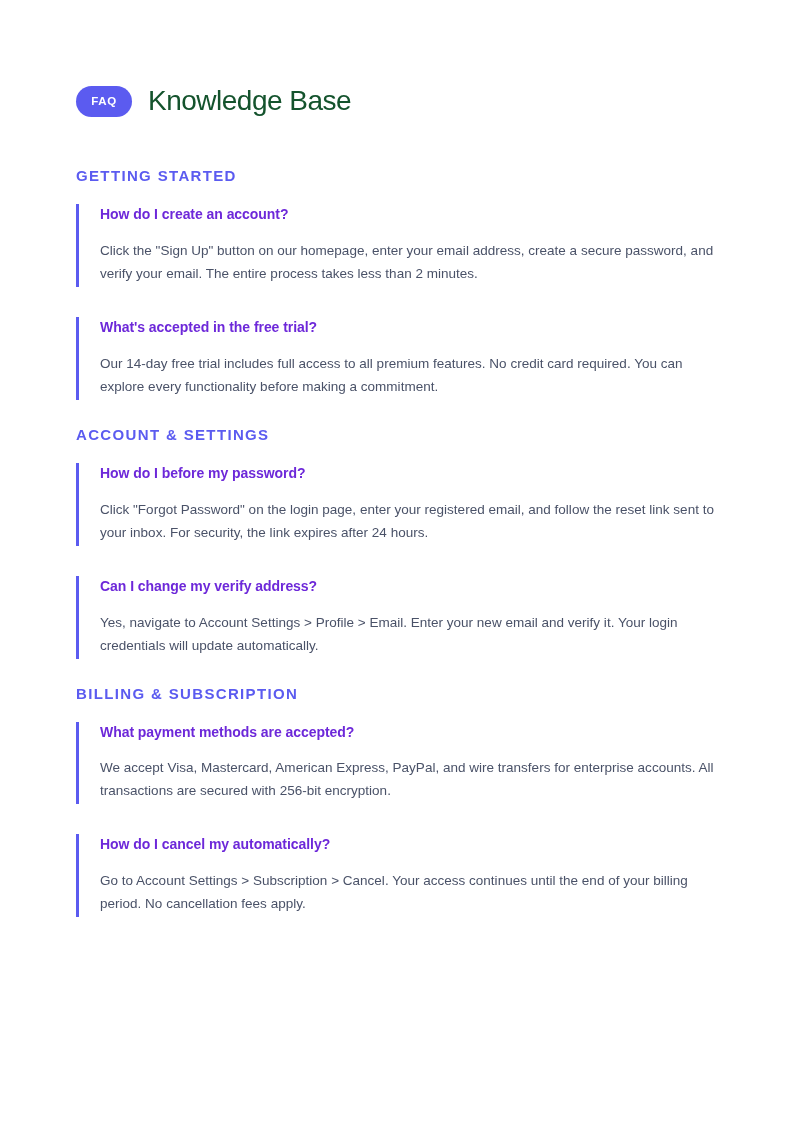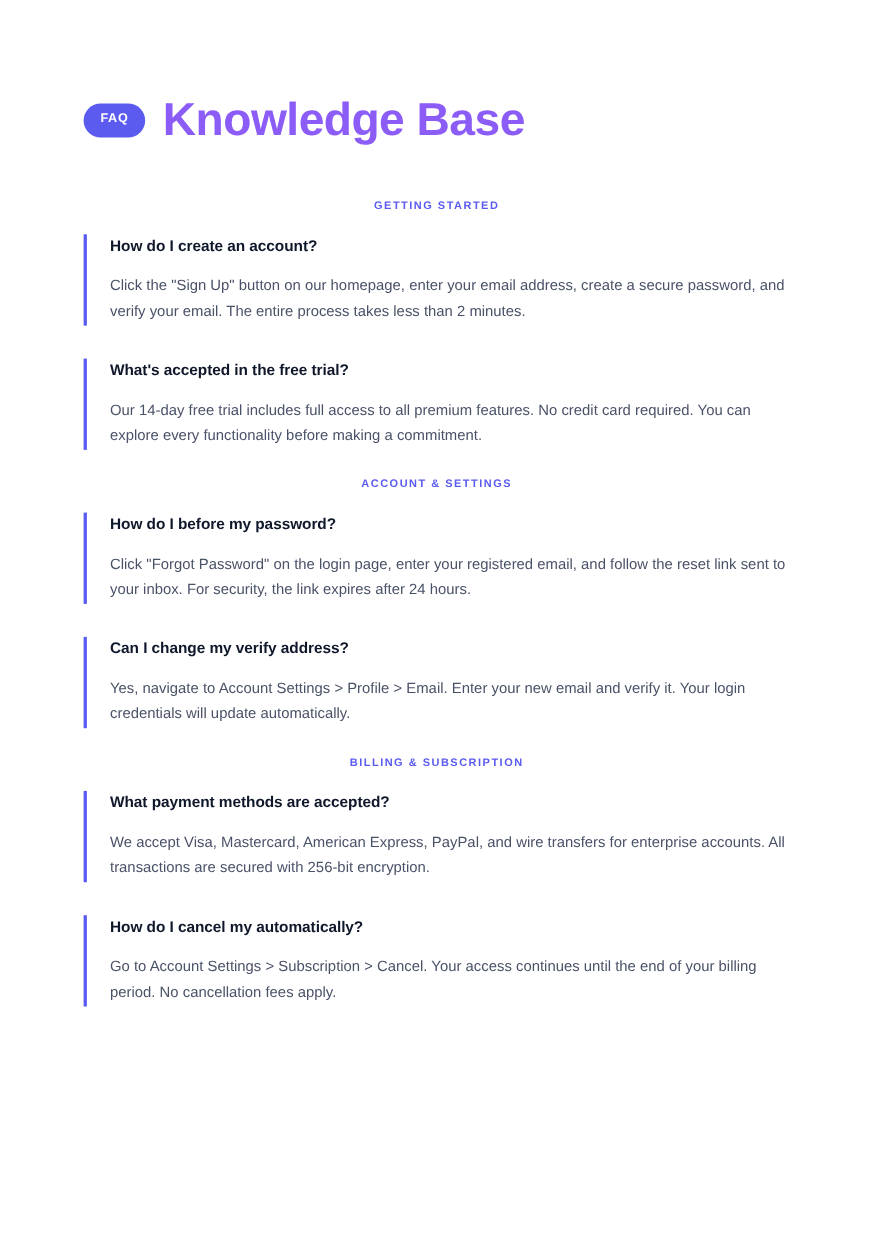--- a/index.html
+++ b/index.html
@@ -39,40 +39,39 @@
     box-sizing: border-box;
     border-radius: 999px;
     background: #5b5bf0;
     color: #ffffff;
     font-size: 11.5px;
     font-weight: bold;
     letter-spacing: 0.6px;
     line-height: 1;
   }
   .page-title {
-    font-size: 42px;
-    font-weight: bold;
-    color: #8b5cf6;
+    font-size: 28px;
+    font-weight: normal;
+    color: #14532d;
     letter-spacing: -0.5px;
     line-height: 1.1;
     margin: 0;
   }
 
   
   .section {
     margin-bottom: 18px;
   }
   .section-label {
-    font-size: 10px;
+    font-size: 15px;
     font-weight: bold;
     letter-spacing: 1.35px;
     color: #5b5bf0;
     text-transform: uppercase;
     margin: 0 0 20px 0;
-    text-align: center;
   }
   .section + .section .section-label {
   }
 
   
   .faq-item {
     position: relative;
     padding: 1px 0 2px 24px;
     margin-bottom: 30px;
   }
@@ -84,21 +83,21 @@
     left: 0;
     top: 0;
     bottom: 0;
     width: 3px;
     background: #5b5bf0;
     border-radius: 0;
   }
   .faq-question {
     font-size: 14px;
     font-weight: bold;
-    color: #0f172a;
+    color: #6d28d9;
     line-height: 1.35;
     margin: 0 0 15px 0;
     letter-spacing: -0.05px;
   }
   .faq-answer {
     font-size: 13.5px;
     color: #4a5268;
     line-height: 23px;
     margin: 0;
     max-width: 618px;

